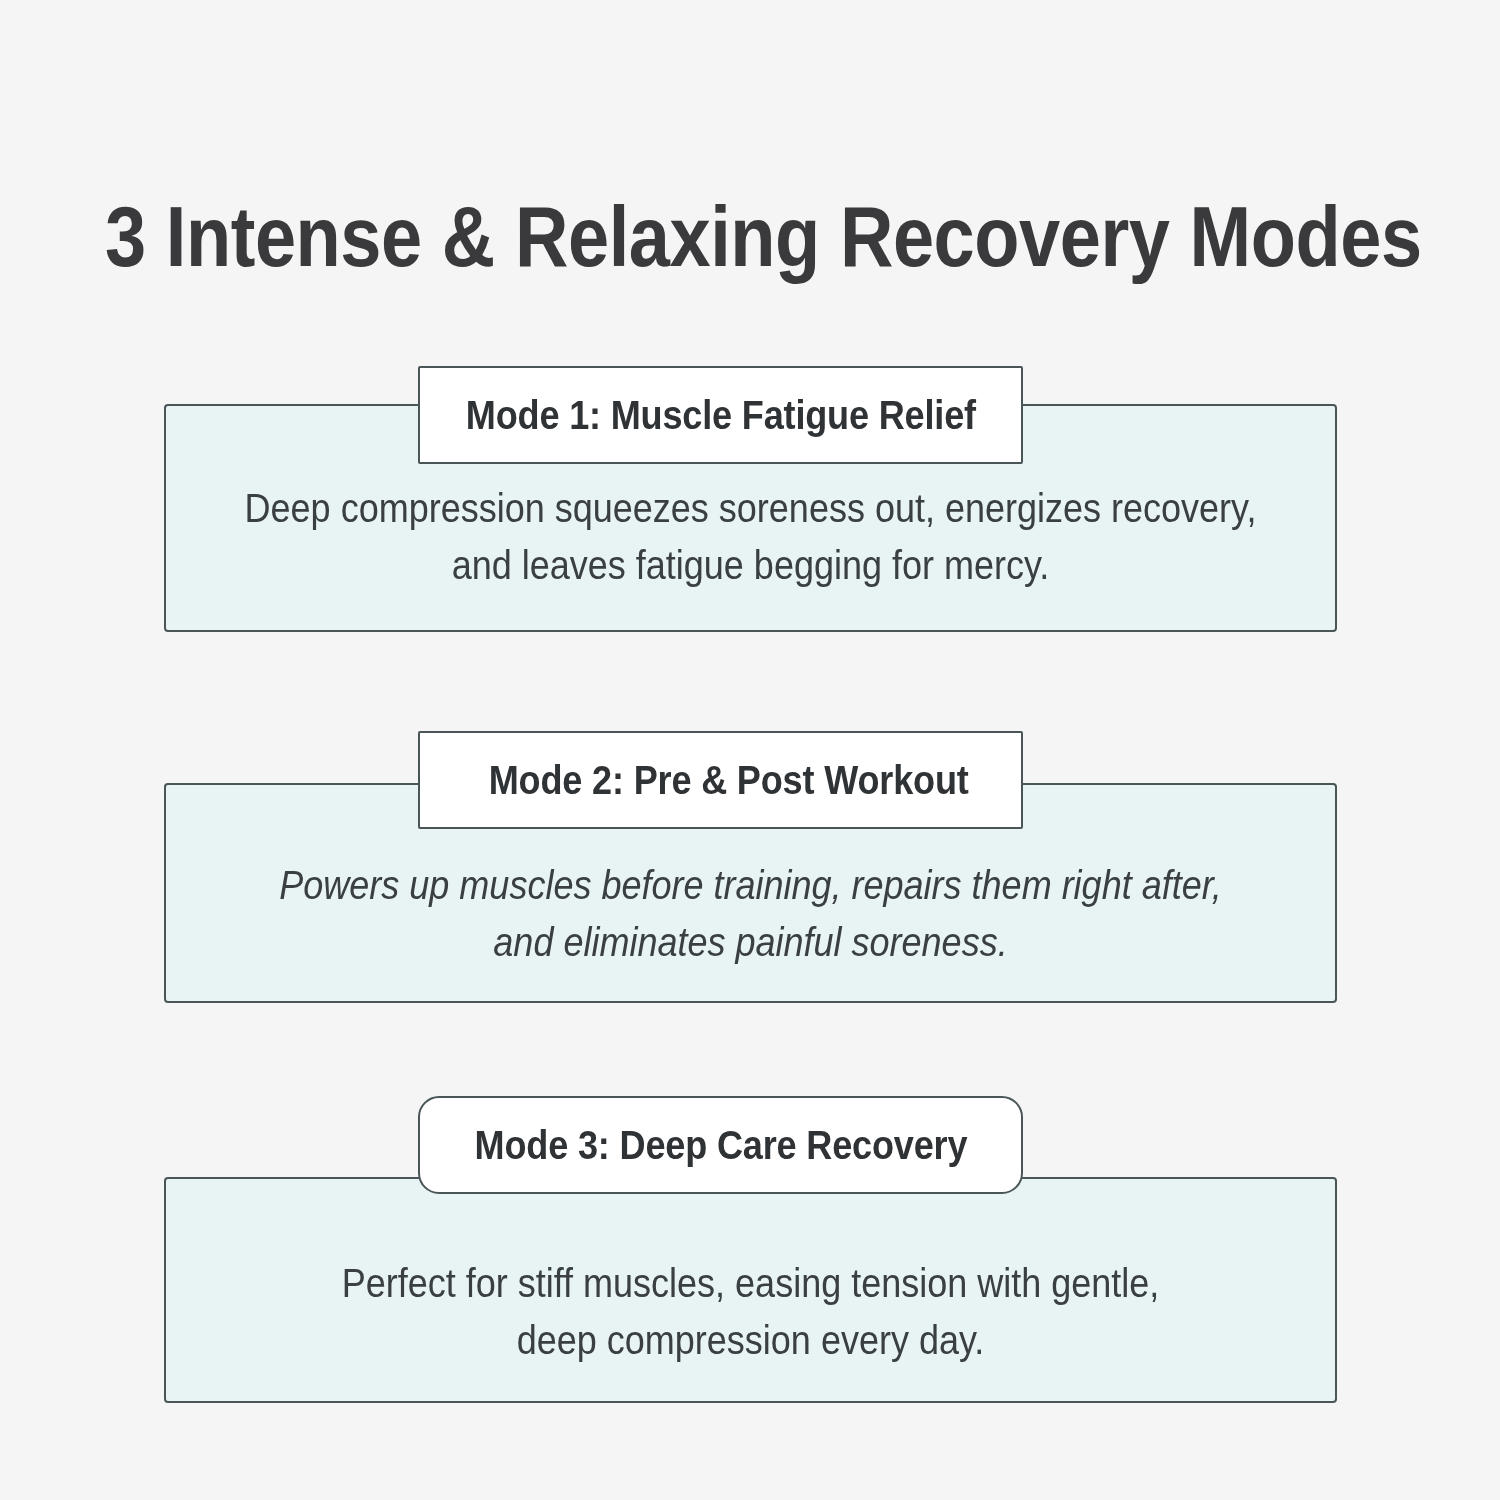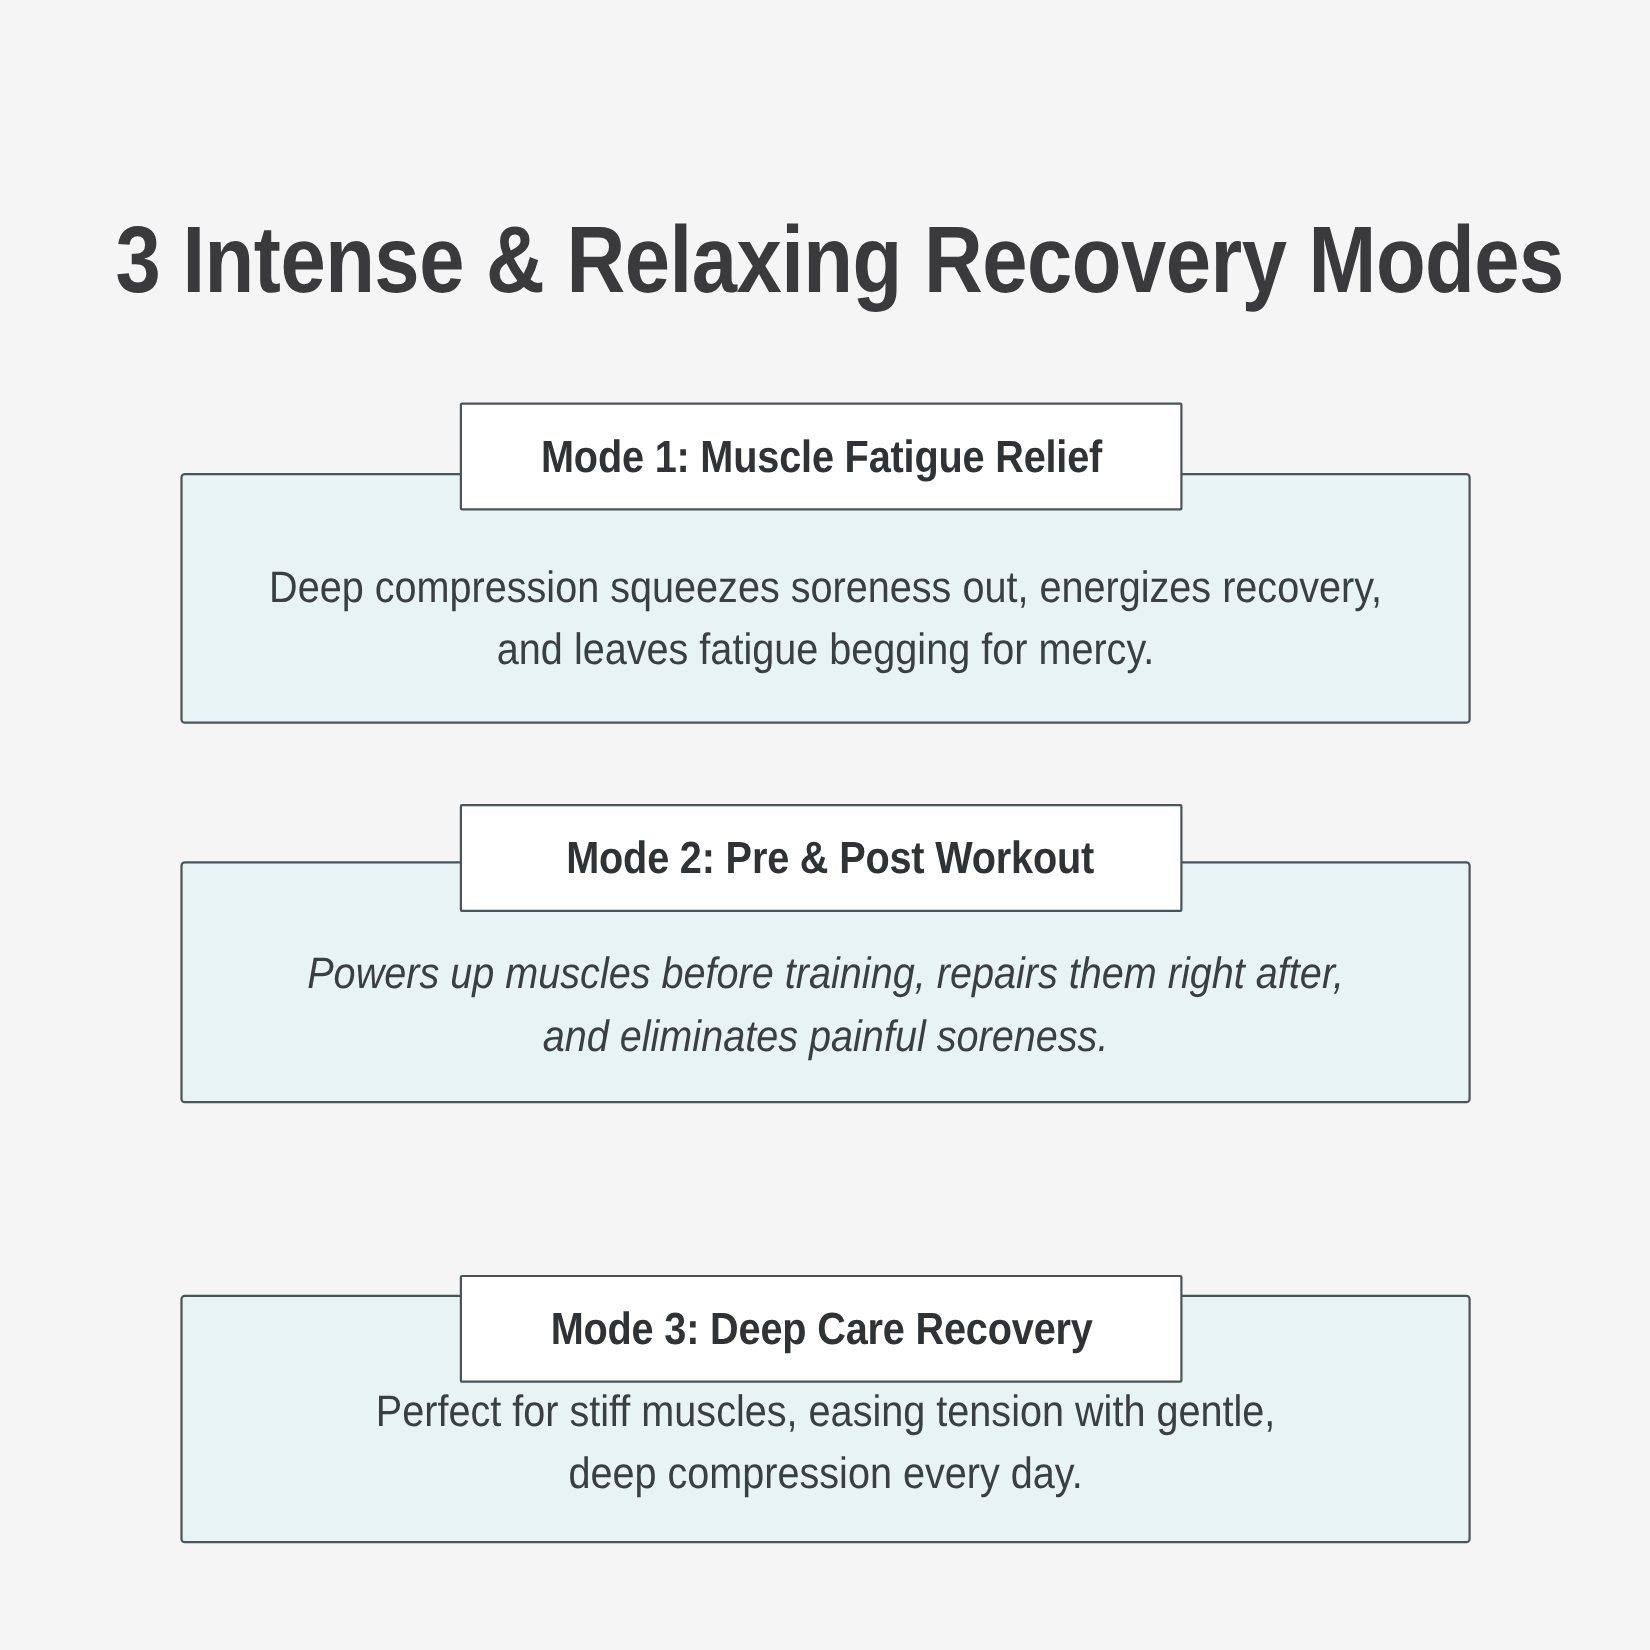--- a/index.html
+++ b/index.html
@@ -65,21 +65,21 @@
     font-weight: 400;
     color: #3a3f41;
     transform: scaleX(0.9);
     transform-origin: 50% 50%;
     white-space: pre-line;
   }
 
   .mode-header {
     position: absolute;
     left: 418px;
-    width: 657px;
+    width: 605px;
     box-sizing: border-box;
     background: #ffffff;
     border: 2px solid #4a5558;
     border-radius: 2px;
     display: flex;
     align-items: center;
     justify-content: center;
     z-index: 3;
   }
 
@@ -88,34 +88,34 @@
     font-weight: 700;
     color: #2f3335;
     letter-spacing: -0.2px;
     transform: scaleX(0.88);
     transform-origin: 50% 50%;
     white-space: nowrap;
   }
 
   
   #group-1 { top: 0; height: 0; }
-  #group-1 .mode-body   { top: 430px;  height: 228px; }
+  #group-1 .mode-body   { top: 404px;  height: 228px; }
   #group-1 .mode-header { top: 366px;  height: 98px;  }
   #group-1 .mode-body-text { top: 74px; }
 
   
   #group-2 { top: 0; height: 0; }
   #group-2 .mode-body   { top: 783px;  height: 220px; font-style: italic; }
   #group-2 .mode-header { top: 731px;  height: 98px; padding-left: 16px;  }
   #group-2 .mode-body-text { top: 72px; }
 
   
   #group-3 { top: 0; height: 0; }
   #group-3 .mode-body   { top: 1177px; height: 226px; }
-  #group-3 .mode-header { top: 1159px; height: 98px;  }
+  #group-3 .mode-header { top: 1096px; height: 98px; border-radius: 21px;  }
   #group-3 .mode-body-text { top: 76px; }
 </style>
 </head>
 <body>
 
 <div class="page">
 
   <h1 class="page-title">3 Intense &amp; Relaxing Recovery Modes</h1>
 
   <section class="mode-group" id="group-1">

